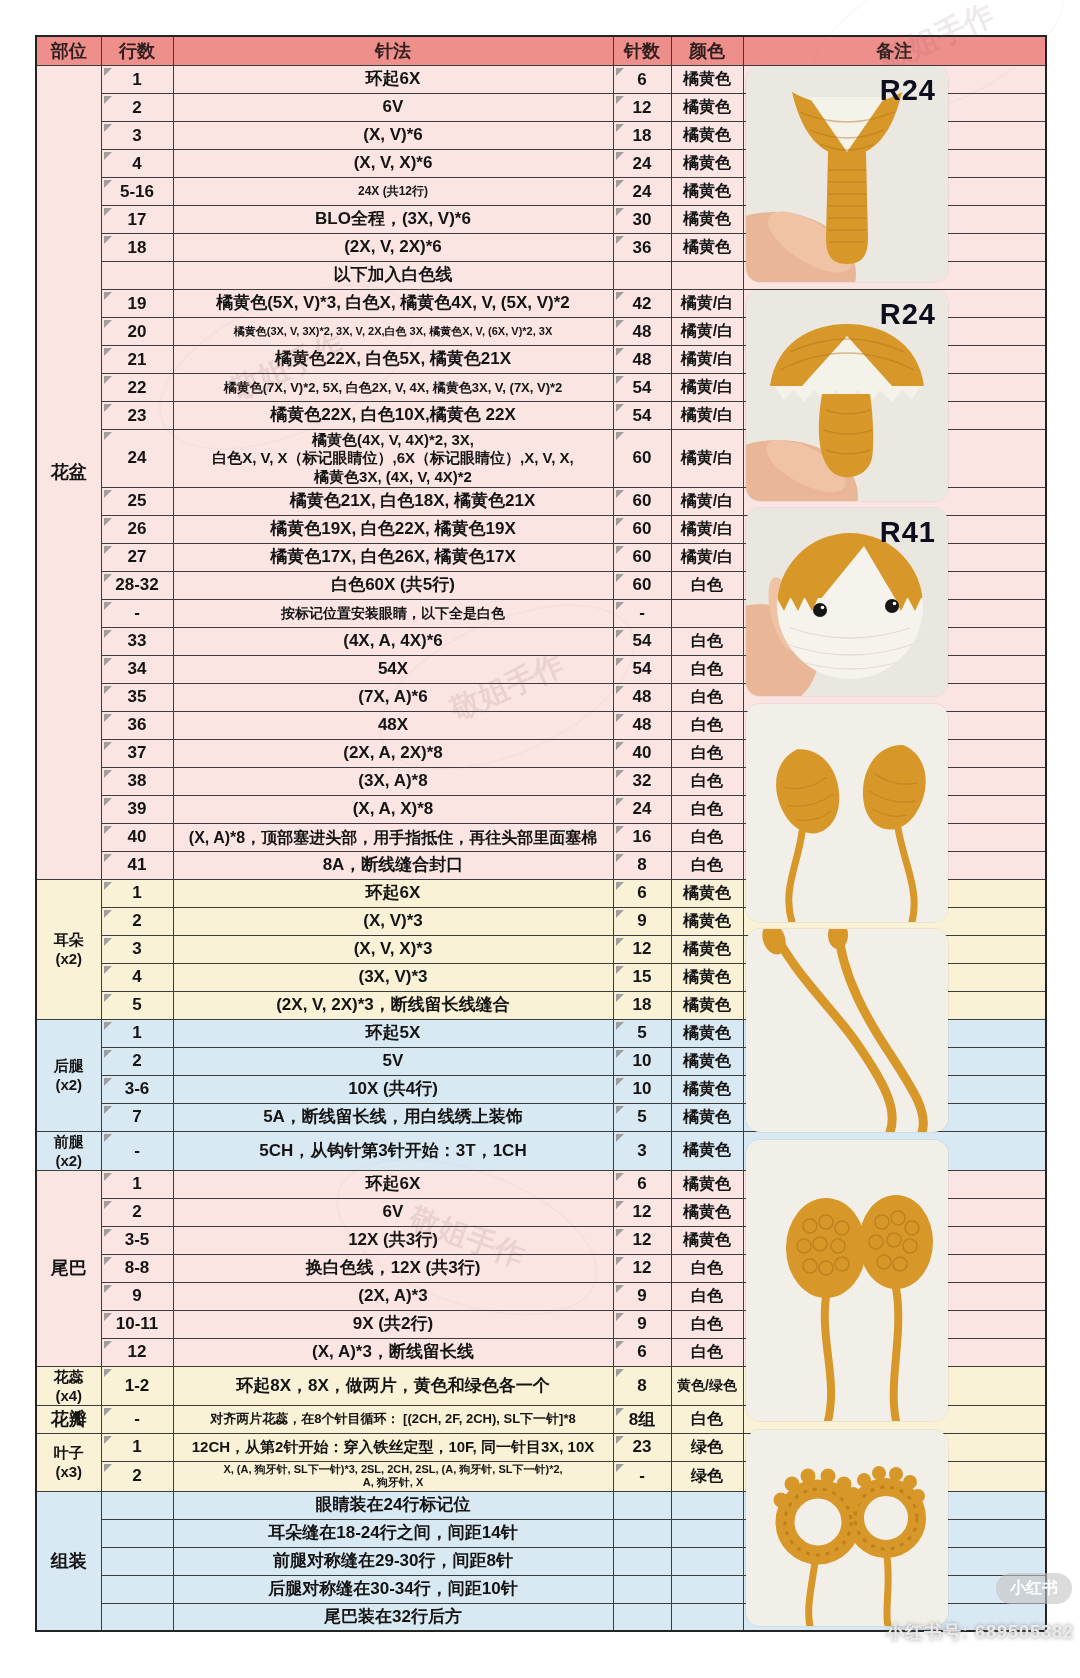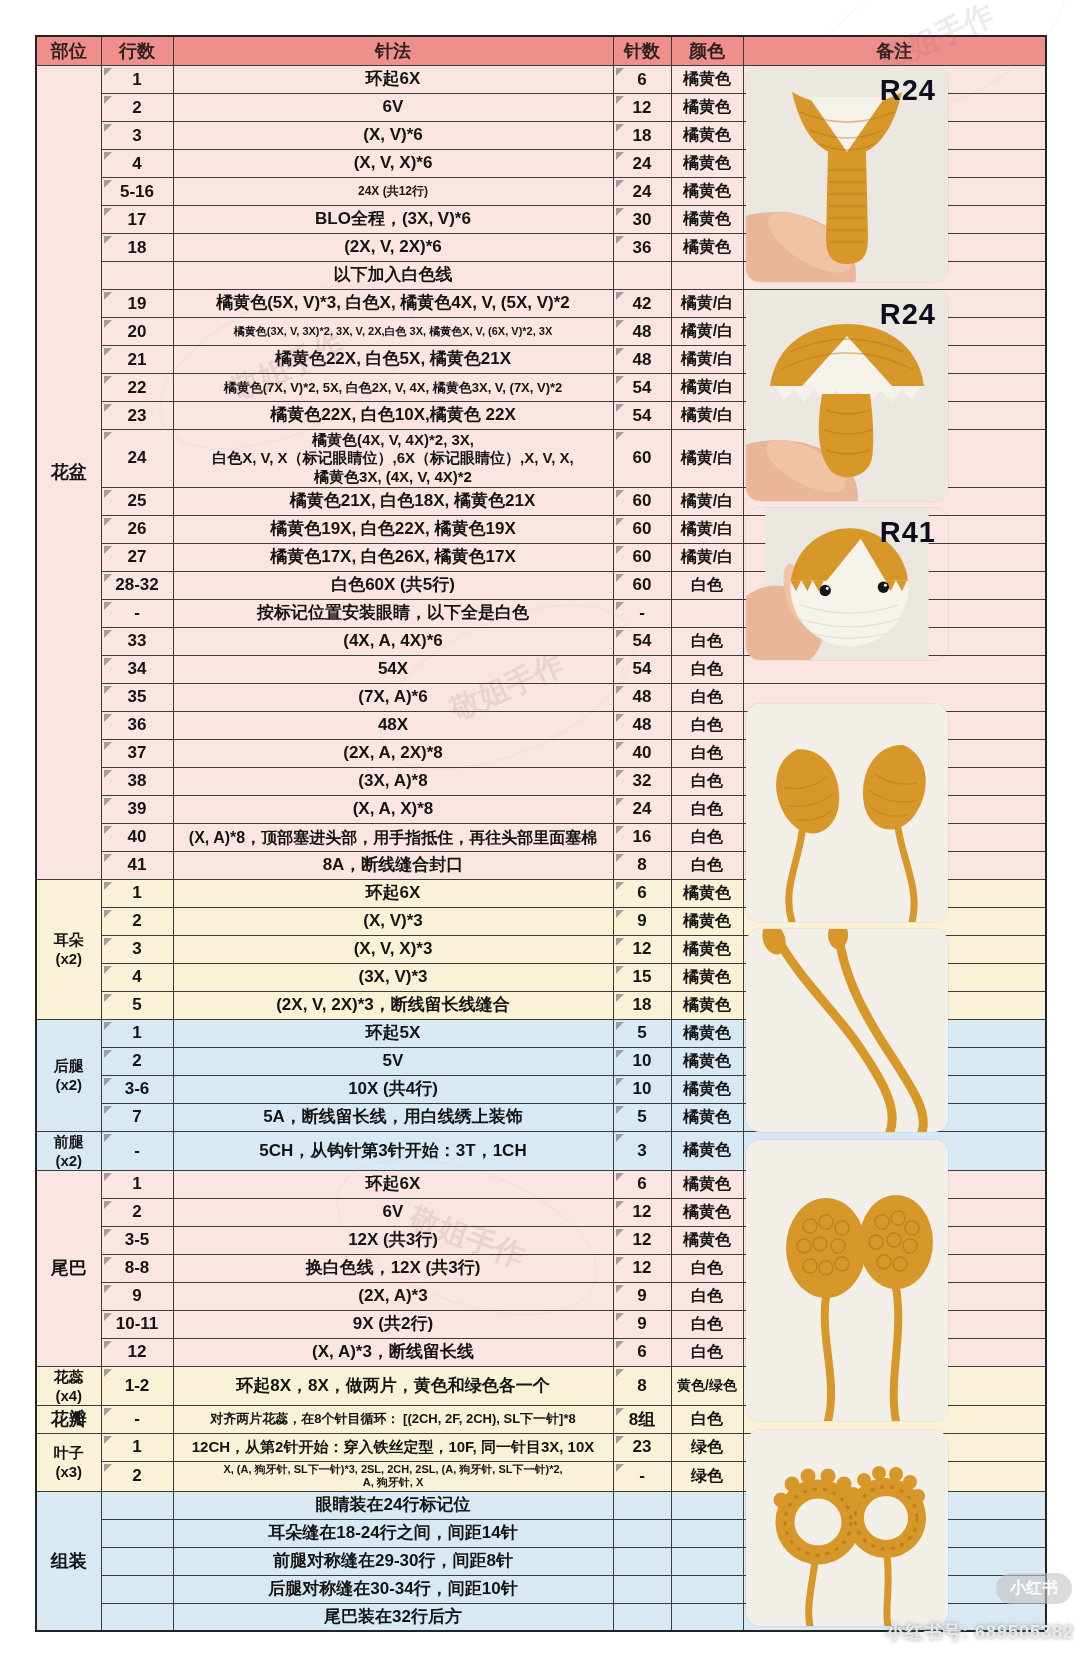--- a/index.html
+++ b/index.html
@@ -187,21 +187,21 @@
         </tr>
         <tr style="height: 28px;">
           <td class="rownum-cell bg-pink tri">28-32</td>
           <td class="stitch-cell bg-pink" style="font-size: 17px;">白色60X (共5行)</td>
           <td class="count-cell bg-pink tri">60</td>
           <td class="color-cell bg-pink" style="font-size: 16px;">白色</td>
           <td class="note-col bg-pink"></td>
         </tr>
         <tr style="height: 28px;">
           <td class="rownum-cell bg-pink tri">-</td>
-          <td class="stitch-cell bg-pink" style="font-size: 17px;">按标记位置安装眼睛，以下全是白色</td>
+          <td class="stitch-cell bg-pink" style="font-size: 14px;">按标记位置安装眼睛，以下全是白色</td>
           <td class="count-cell bg-pink tri">-</td>
           <td class="color-cell bg-pink" style="font-size: 16px;"></td>
           <td class="note-col bg-pink"></td>
         </tr>
         <tr style="height: 28px;">
           <td class="rownum-cell bg-pink tri">33</td>
           <td class="stitch-cell bg-pink" style="font-size: 17px;">(4X, A, 4X)*6</td>
           <td class="count-cell bg-pink tri">54</td>
           <td class="color-cell bg-pink" style="font-size: 16px;">白色</td>
           <td class="note-col bg-pink"></td>
@@ -498,21 +498,21 @@
         <path d="M34,80 q67,-34 134,0"></path>
           <path d="M44,62 q57,-26 114,0"></path>
         <path d="M80,120 q22,8 44,0"></path>
           <path d="M78,140 q24,8 48,0"></path>
           <path d="M80,160 q22,8 44,0"></path>
       </g>
     </svg>
     <span class="rlabel">R24</span>
   </div>
 
-  <div class="photo" style="top:508px;height:152px;">
+  <div class="photo" style="top:508px;height:188px;">
     <svg viewBox="0 0 202 188">
       <rect width="202" height="188" fill="#eae7e0"></rect>
       <ellipse cx="14" cy="150" rx="58" ry="54" fill="#e9b797"></ellipse>
       <ellipse cx="38" cy="106" rx="13" ry="38" fill="#efc3a3" transform="rotate(-14 38 106)"></ellipse>
       <circle cx="104" cy="98" r="73" fill="#f6f3ec"></circle>
       <clipPath id="hc">
           <circle cx="104" cy="98" r="73"></circle>
         </clipPath>
       <g clip-path="url(#hc)">
         <rect x="28" y="22" width="152" height="68" fill="#d79729"></rect>

